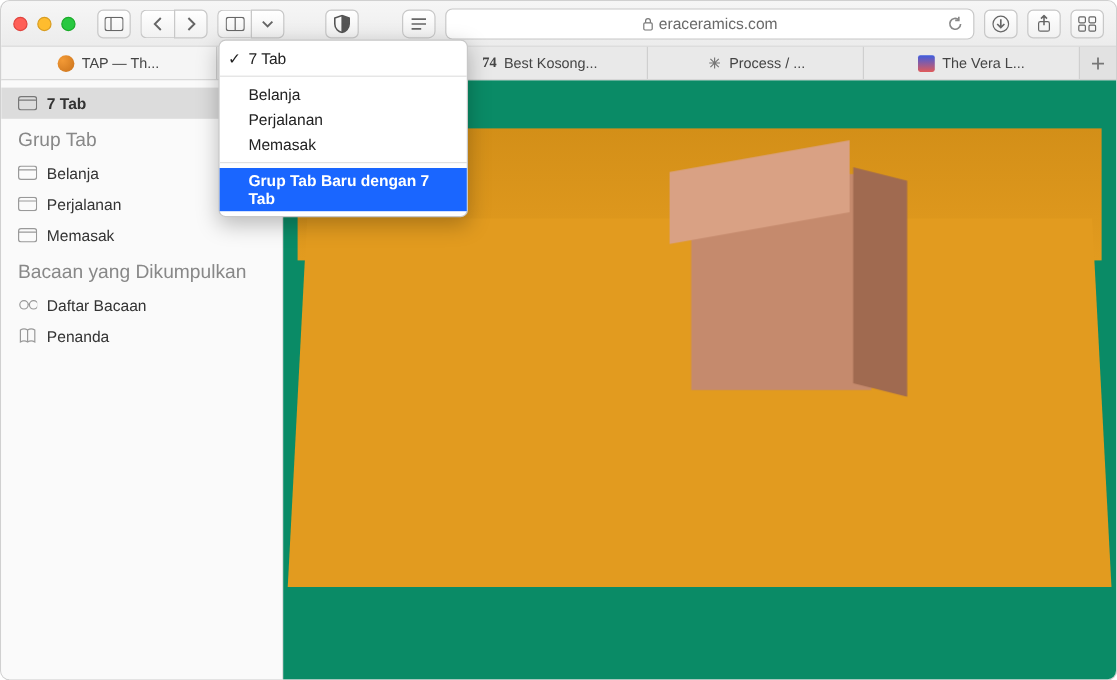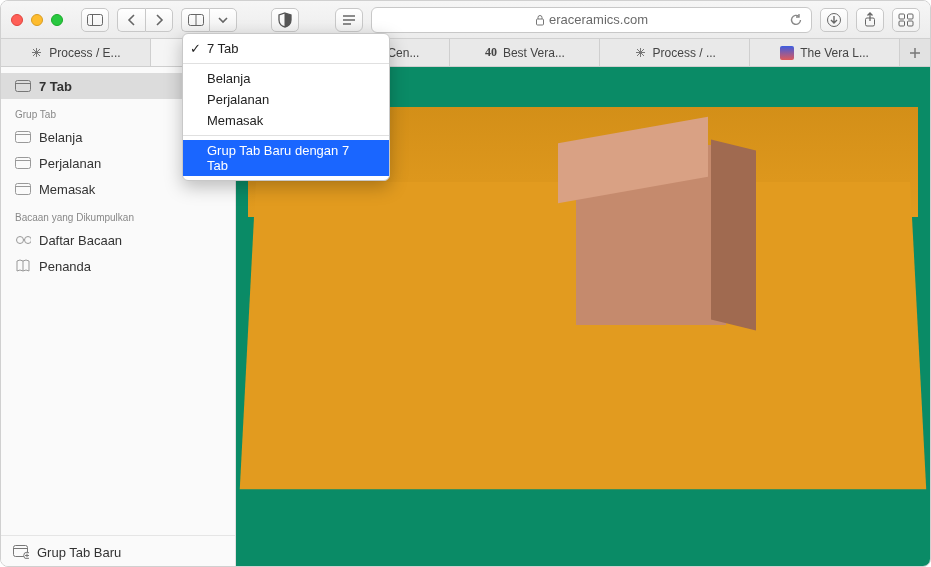--- a/index.html
+++ b/index.html
@@ -25,39 +25,39 @@
   
   .tabbar { height:28px; background: #e2e2e2; border-bottom:1px solid #cfcfcf; display:flex; align-items:stretch;}
   .tab { flex:1; border-right:1px solid #cfcfcf; display:flex; align-items:center; justify-content:center; gap:6px; font-size:12px; color:#444; background:#e9e9e9;}
   .tab.active{background:#f5f5f5;}
   .tab-fav{width:14px;height:14px;border-radius:2px;}
   .newtab { width:30px; display:flex;align-items:center;justify-content:center; color:#777; }
 
   
   .split { display:flex; height: calc(567px - 38px - 28px); }
   .sidebar { width:235px; background:#fafafa; border-right:1px solid #e0e0e0; display:flex; flex-direction:column; font-size:13px; color:#333;}
-  .sidebar .section-title{ color:#888; font-size:10px; padding:10px 14px 4px; }
+  .sidebar .section-title{ color:#888; font-size:16px; padding:10px 14px 4px; }
   .side-item{ display:flex; align-items:center; gap:8px; padding:5px 14px; }
   .side-item.selected{ background:#dcdcdc; }
   .side-icon{width:16px;height:16px;display:flex;align-items:center;justify-content:center;color:#777;}
   .sidebar-footer{margin-top:auto; border-top:1px solid #e5e5e5; padding:8px 12px; display:flex; align-items:center; gap:8px;}
 
   .content { flex:1; background:#0a8b66; position:relative; overflow:hidden;}
   .yellow-block{position:absolute; left:12px; right:12px; top:110px; height:310px; background:#e29b1f; transform: perspective(900px) rotateX(8deg);}
   .yellow-top{position:absolute; left:12px; right:12px; top:40px; height:110px; background:linear-gradient(#d38f18,#e29b1f);} 
   .clay{position:absolute; left:340px; top:78px; width:150px; height:180px; background:#c58a6d;}
   .clay::before{content:""; position:absolute; left:-18px; top:-15px; width:150px; height:60px; background:#d9a184; transform: skewY(-10deg);}
   .clay::after{content:""; position:absolute; right:-30px; top:0px; width:45px; height:180px; background:#a06a50; transform: skewY(14deg);}
 
   
   .dropdown { position:absolute; left:181px; top:32px; width:208px; background:#fff; border:1px solid #c8c8c8; border-radius:6px; box-shadow: 0 6px 18px rgba(0,0,0,.25); font-size:13px; padding:4px 0; z-index:50;}
   .dd-item{ padding:3px 18px 3px 24px; position:relative; color:#222;}
   .dd-item.checked::before{content:"✓"; position:absolute; left:7px; }
   .dd-sep{ height:1px; background:#e0e0e0; margin:4px 0;}
-  .dd-item.highlight{ background:#1a66ff; color:#fff;}
+  .dd-item.highlight{ background:#1a66ff; color:#fff;font-weight:bold;}
 
   svg{display:block;}
 </style>
 </head>
 <body>
 
 <div class="toolbar">
   <div class="traffic">
     <div class="dot red"></div>
     <div class="dot yellow"></div>
@@ -151,39 +151,31 @@
           <rect x="1" y="1" width="5.5" height="5" rx="1" fill="none" stroke="#666"></rect>
           <rect x="9.5" y="1" width="5.5" height="5" rx="1" fill="none" stroke="#666"></rect>
           <rect x="1" y="8" width="5.5" height="5" rx="1" fill="none" stroke="#666"></rect>
           <rect x="9.5" y="8" width="5.5" height="5" rx="1" fill="none" stroke="#666"></rect>
         </svg>
     </div>
   </div>
 </div>
 
 <div class="tabbar">
-  <div class="tab">
-    <span>
-        <svg width="13" height="13">
-          <path d="M2 6.5 H11 M6.5 2 V11 M3 3 L10 10 M10 3 L3 10" stroke="#777" stroke-width="1"></path>
-        </svg>
-      </span>
-    <span>Process / E...</span>
-  </div>
   <div class="tab active">
     <span class="tab-fav" style="background:radial-gradient(circle at 30% 30%, #f39a36, #c9711a);border-radius:50%;"></span>
     <span>TAP — Th...</span>
   </div>
   <div class="tab">
     <span class="tab-fav" style="background:#222;"></span>
     <span>Grand Cen...</span>
   </div>
   <div class="tab">
-    <span style="font-family:serif;font-weight:bold;font-size:12px;">40</span>
-    <span>Best Vera...</span>
+    <span style="font-family:serif;font-weight:bold;font-size:12px;">74</span>
+    <span>Best Kosong...</span>
   </div>
   <div class="tab">
     <span>
         <svg width="13" height="13">
           <path d="M2 6.5 H11 M6.5 2 V11 M3 3 L10 10 M10 3 L3 10" stroke="#777" stroke-width="1"></path>
         </svg>
       </span>
     <span>Process / ...</span>
   </div>
   <div class="tab">
@@ -252,31 +244,20 @@
     </div>
     <div class="side-item">
       <span class="side-icon">
           <svg width="16" height="14">
             <path d="M2 2 Q5 0 8 2 Q11 0 14 2 V12 Q11 10 8 12 Q5 10 2 12 Z M8 2 V12" fill="none" stroke="#999"></path>
           </svg>
         </span>
       <span>Penanda</span>
     </div>
 
-    <div class="sidebar-footer">
-      <span class="side-icon">
-          <svg width="18" height="14">
-            <rect x="0.5" y="0.5" width="14" height="11" rx="2" fill="none" stroke="#777"></rect>
-            <line x1="0.5" y1="3.5" x2="14.5" y2="3.5" stroke="#777"></line>
-            <circle cx="14" cy="10.5" r="3.3" fill="#fafafa" stroke="#777"></circle>
-            <path d="M14 8.5 V12.5 M12 10.5 H16" stroke="#777"></path>
-          </svg>
-        </span>
-      <span>Grup Tab Baru</span>
-    </div>
   </div>
 
   <div class="content">
     <div class="yellow-top"></div>
     <div class="yellow-block"></div>
     <div class="clay"></div>
   </div>
 </div>
 
 <div class="dropdown">

